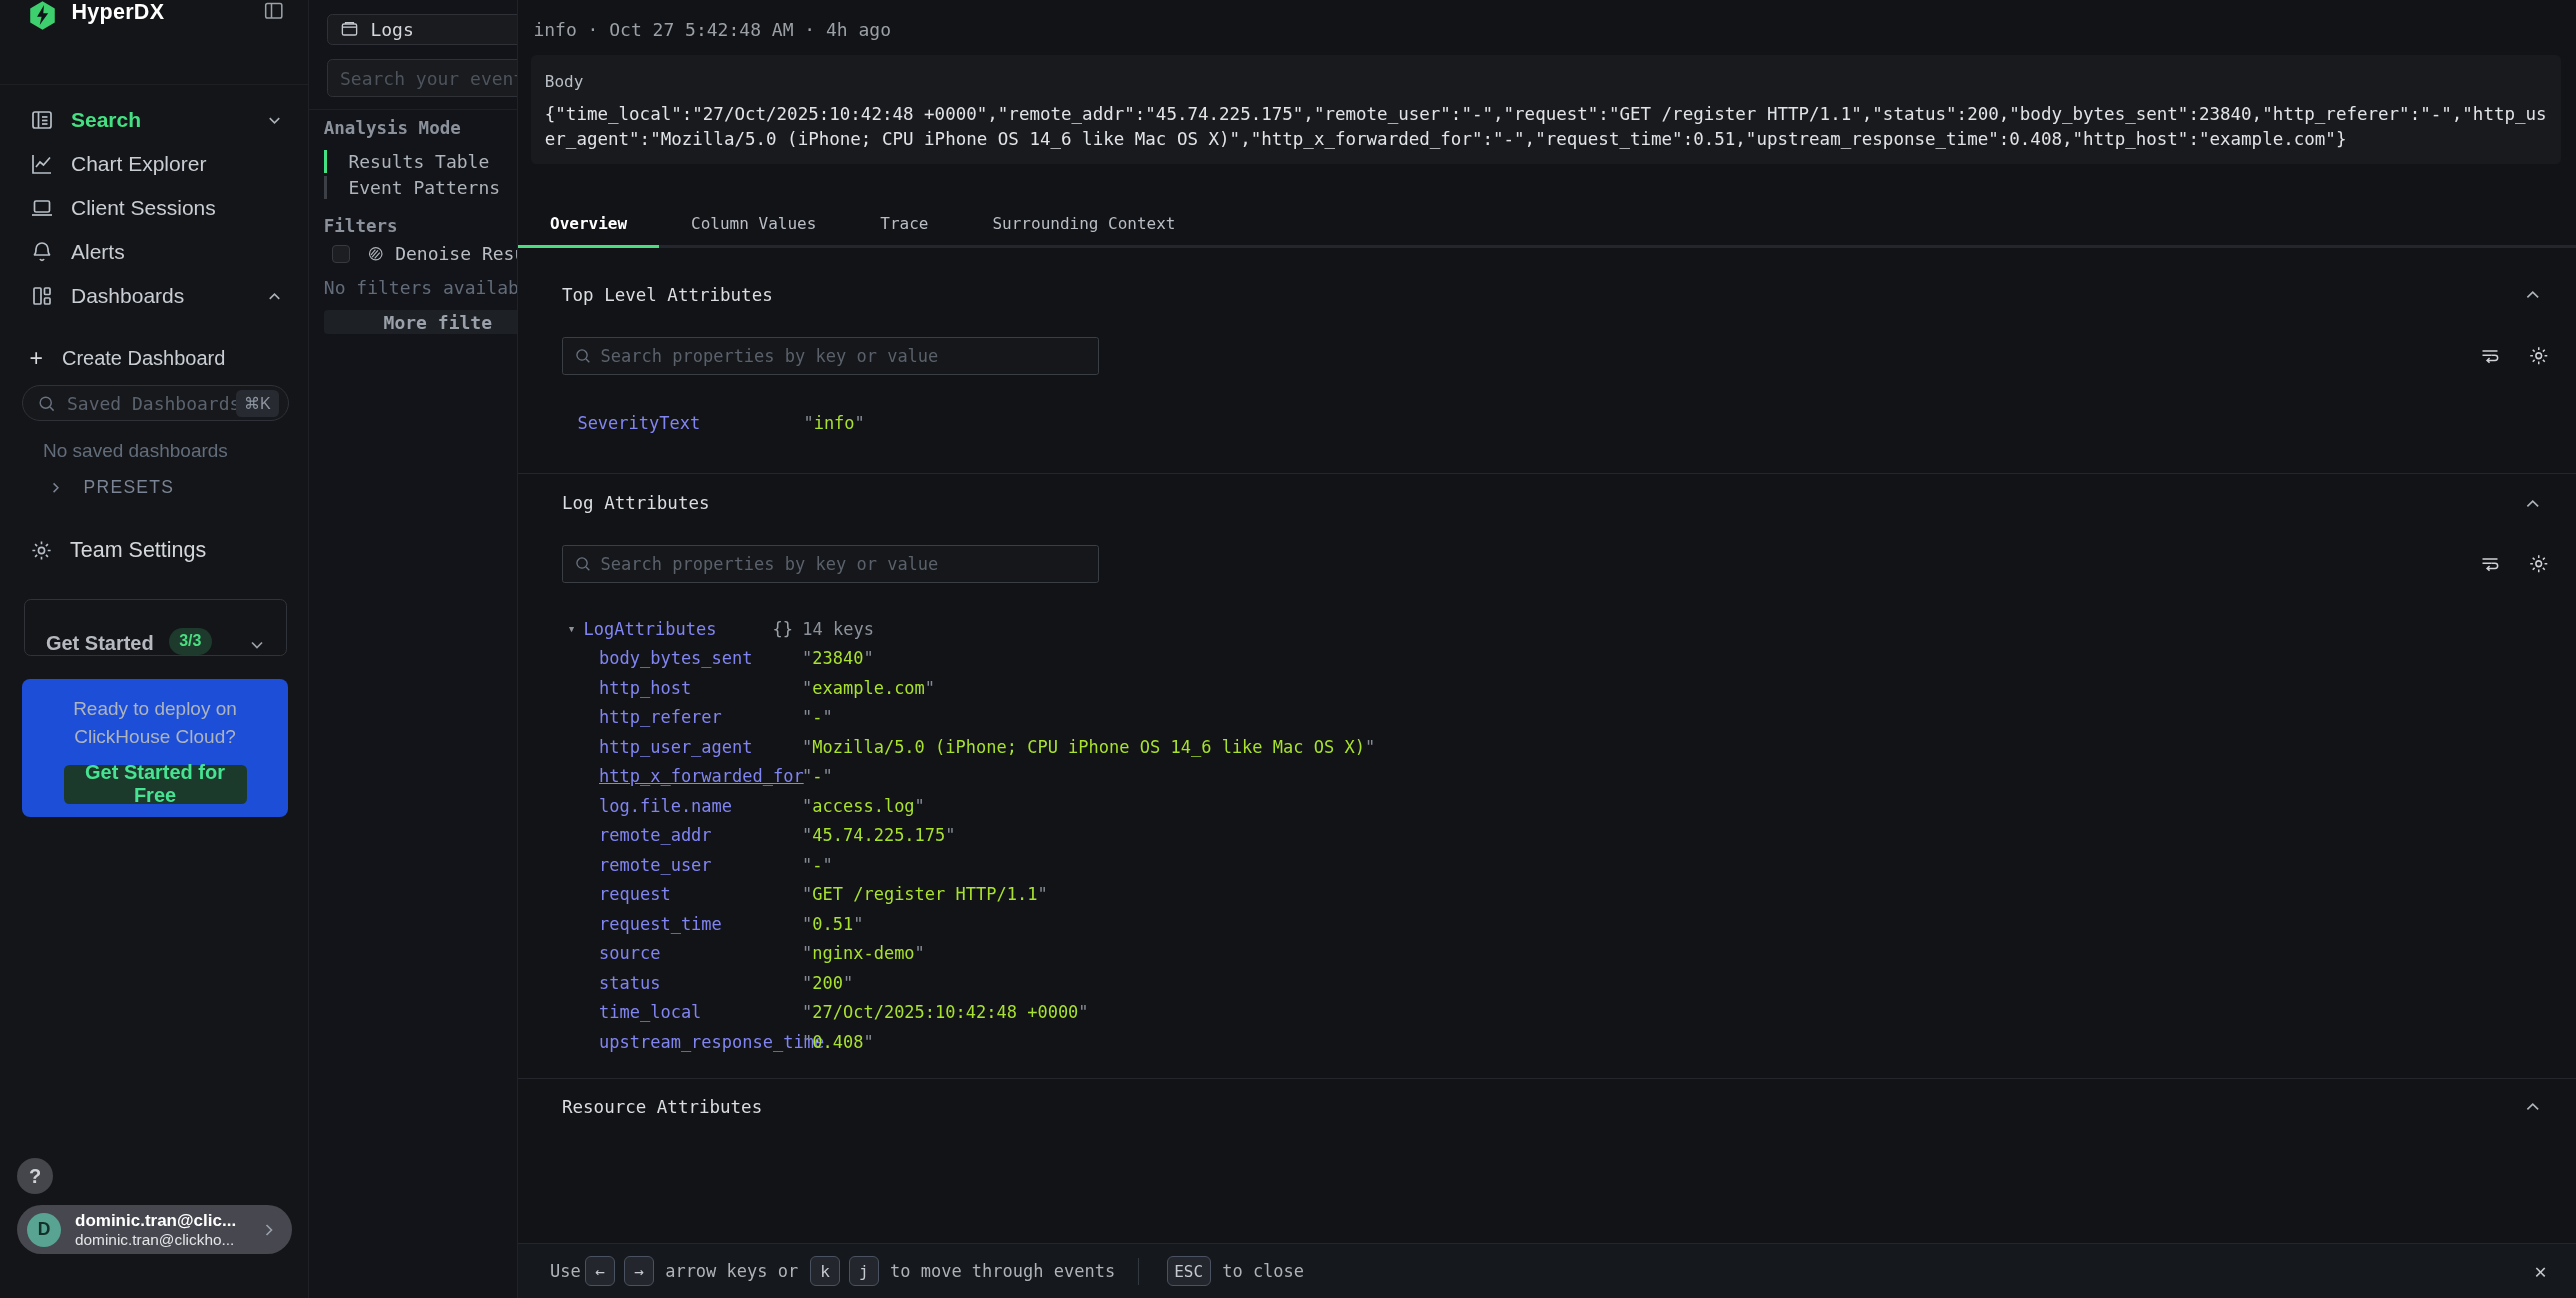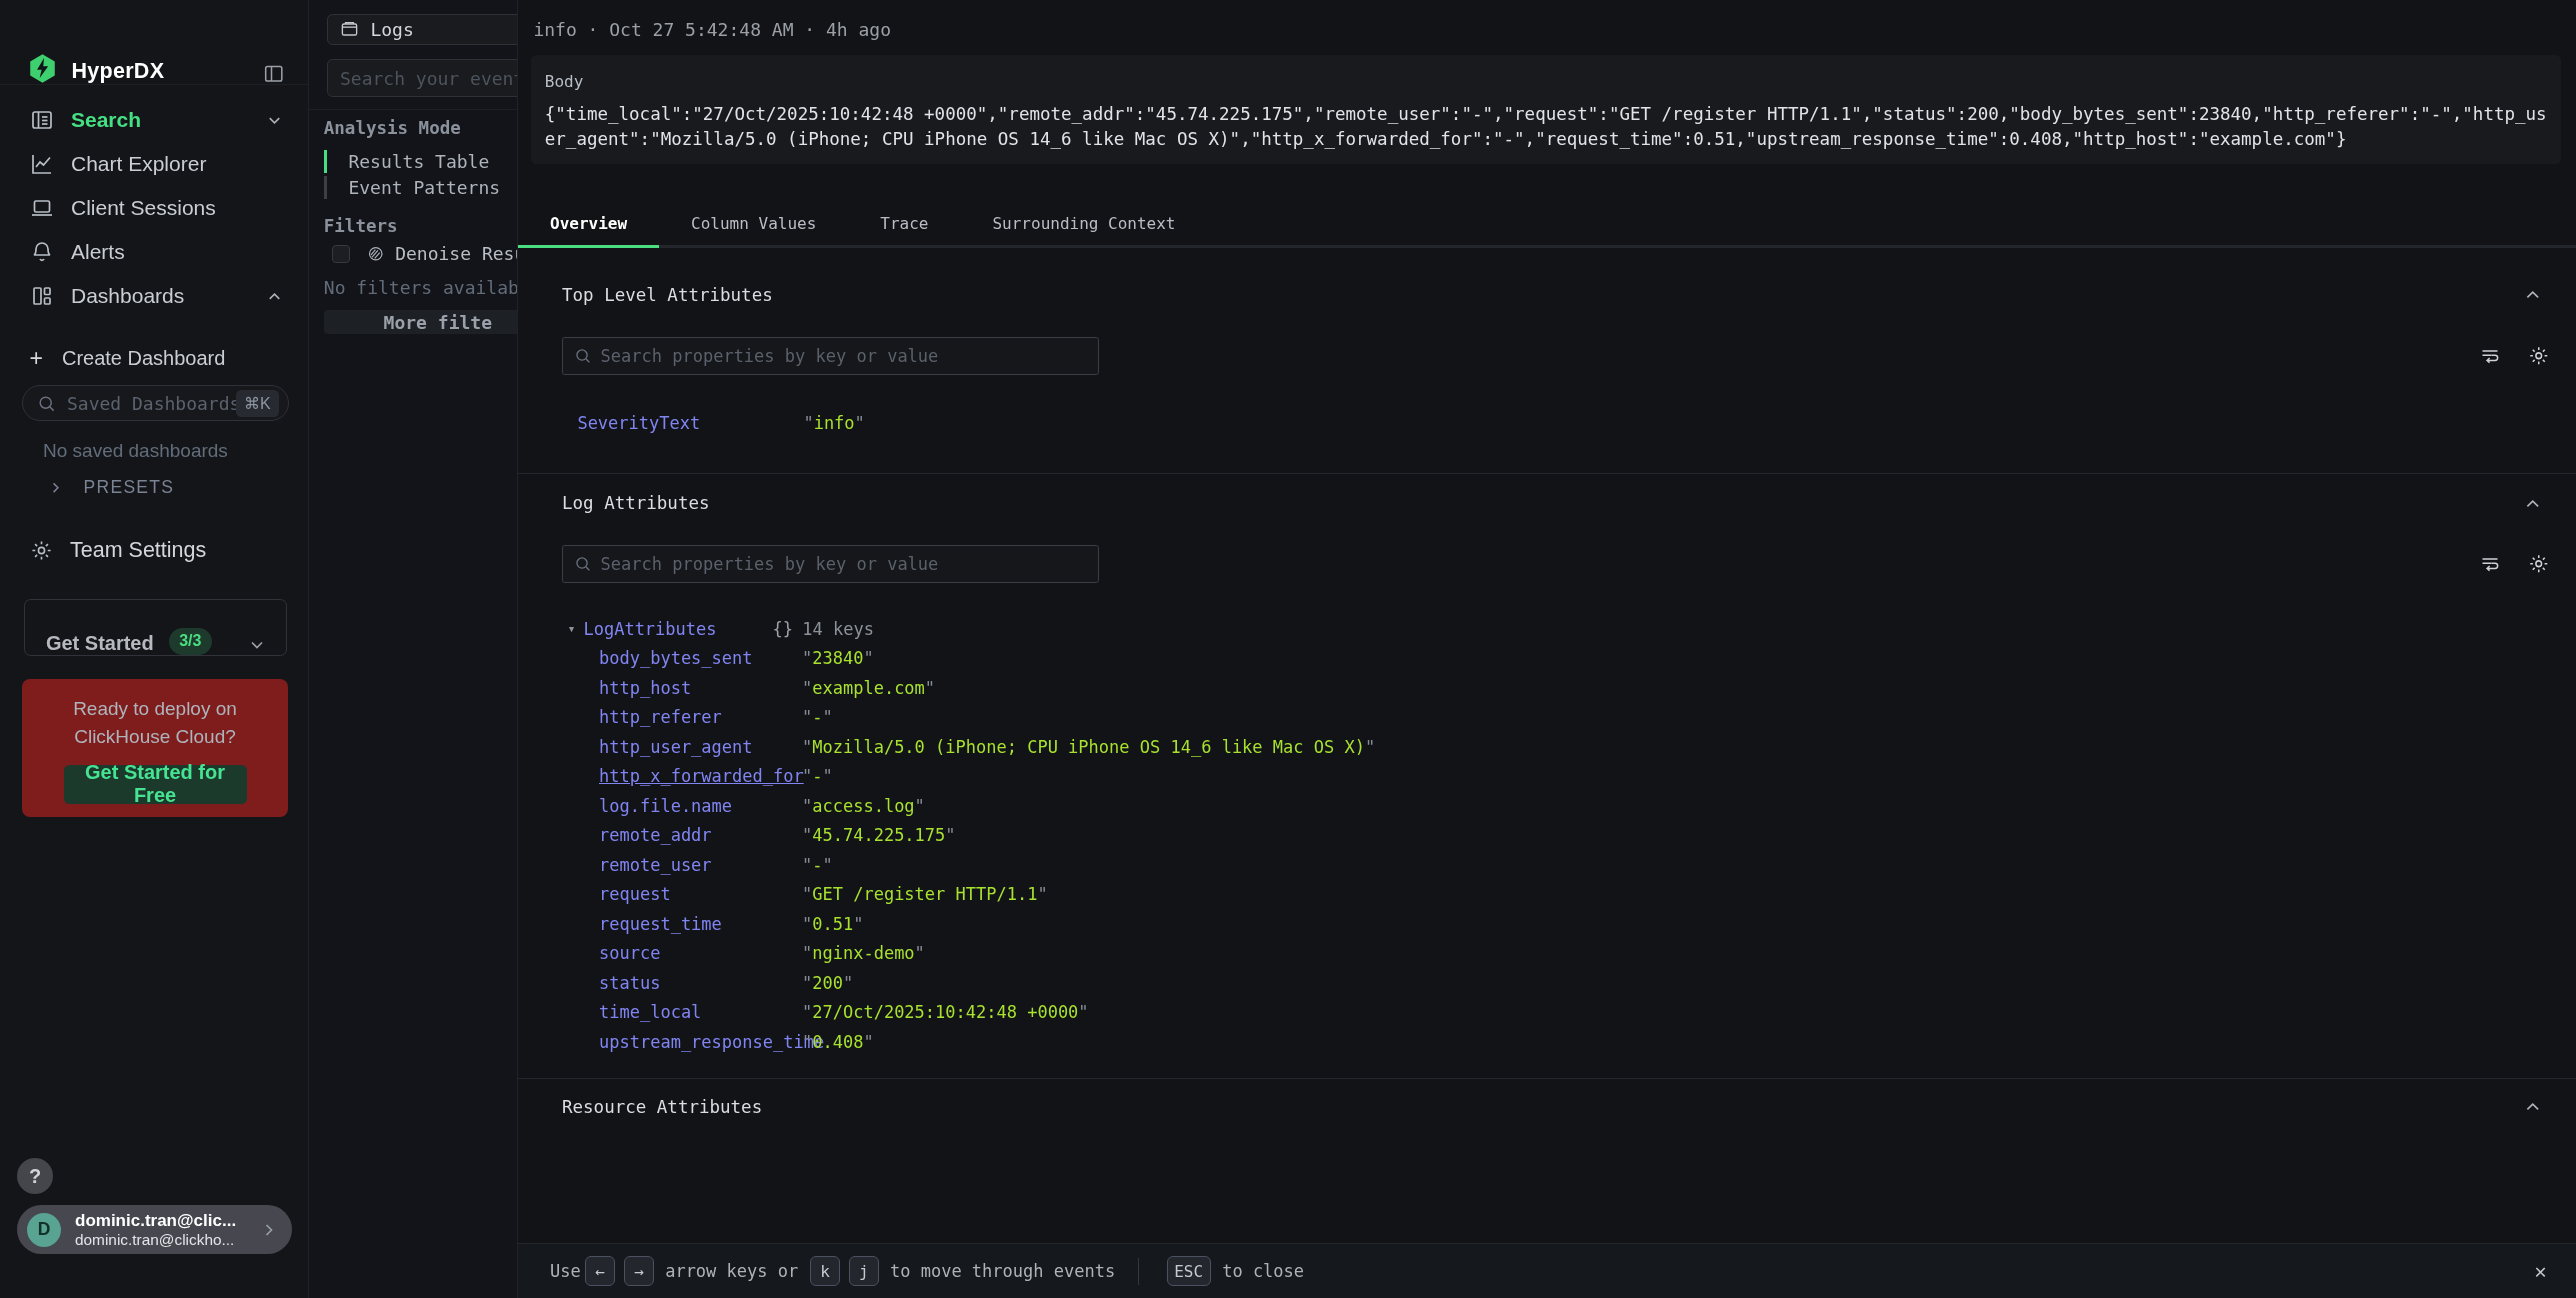--- a/index.html
+++ b/index.html
@@ -4,21 +4,21 @@
 <style>
   * { box-sizing: border-box; margin: 0; padding: 0; }
   html,body { width: 2576px; height: 1298px; background:#0f1013; overflow:hidden; }
   body { font-family:"Liberation Sans", sans-serif; color:#e6e8ea; }
   .app { position:relative; width:2576px; height:1298px; }
   svg { display:block; }
 
   
   .sidebar { position:absolute; left:0; top:0; width:309px; height:100%;
              background:#141518; border-right:0.7px solid #1f2126; }
-  .logo-row { display:flex; align-items:flex-end; height:85px; padding:0 24px 0 27px; border-bottom:0.7px solid #1d1f23; }
+  .logo-row { display:flex; align-items:flex-start; height:85px; padding:0 24px 0 27px; border-bottom:0.7px solid #1d1f23; }
   .logo-mark { width:31px; height:31px; flex:0 0 auto; }
   .logo-text { font-size:21.5px; font-weight:bold; color:#fff; margin-left:13.4px; letter-spacing:0.3px; }
   .logo-row .spacer { flex:1; }
   .icon-btn { color:#9aa1a9; cursor:pointer; }
   .nav { padding-top:13.4px; }
   .nav-item { display:flex; align-items:center; height:44px; padding:0 24px 0 29.5px; font-size:21px; color:#c9ced4; cursor:pointer; }
   .nav-item .nicon { width:24px; height:24px; color:#b7bec6; margin-right:17.5px; flex:0 0 auto; }
   .nav-item .nlabel { flex:1; }
   .nav-item.active .nlabel { color:#45e083; font-weight:bold; }
   .nav-chev { color:#aab1b9; }
@@ -37,21 +37,21 @@
   .presets-row .pchev { margin-right:19px; color:#7a8494; }
   .presets-row .plabel { font-size:17.5px; letter-spacing:1.3px; }
   .team-row { margin-top:32px; height:40px; font-size:21.5px; color:#d3d7db; cursor:pointer; }
   .team-row .nicon { width:23px; height:23px; margin-right:17.5px; color:#b7bec6; }
   .get-started-box { position:absolute; left:23.5px; top:599px; width:263px; height:57px; border:0.7px solid #30343a;
                      border-radius:6.7px; display:flex; align-items:flex-end; padding:0 19px 0 12px; cursor:pointer; }
   .gs-label { font-size:20px; font-weight:bold; color:#b6bac0; }
   .gs-badge { margin-left:14.8px; background:#1d3a2c; color:#4ade80; font-size:16px; font-weight:bold;
               border-radius:14.8px; padding:4.7px 10.7px; }
   .get-started-box .spacer { flex:1; }
-  .promo-card { position:absolute; left:22px; top:679px; width:266px; height:138px; background:#7f1d1d;
+  .promo-card { position:absolute; left:22px; top:679px; width:266px; height:138px; background:#1d4ed8;
                 border-radius:8px; text-align:center; padding-top:16px; }
   .promo-card .pline { font-size:19px; color:#aeb4bc; line-height:27.5px; }
   .promo-btn { margin:14.8px auto 0; width:183px; height:39px; background:#1c3a2c; border:none; border-radius:5.4px;
                color:#46e392; font-size:20px; font-weight:bold; cursor:pointer;
                display:flex; align-items:center; justify-content:center; font-family:"Liberation Sans", sans-serif; }
   .help-circle { position:absolute; left:17px; top:1158px; width:36px; height:36px; border-radius:50%;
                  background:#45464c; color:#d0d3d8; font-size:20px; font-weight:bold;
                  display:flex; align-items:center; justify-content:center; cursor:pointer; }
   .user-pill { position:absolute; left:17px; top:1205px; width:275px; height:49px; background:#46474f;
                border-radius:25px; display:flex; align-items:center; padding:0 13.4px 0 10px; cursor:pointer; }

